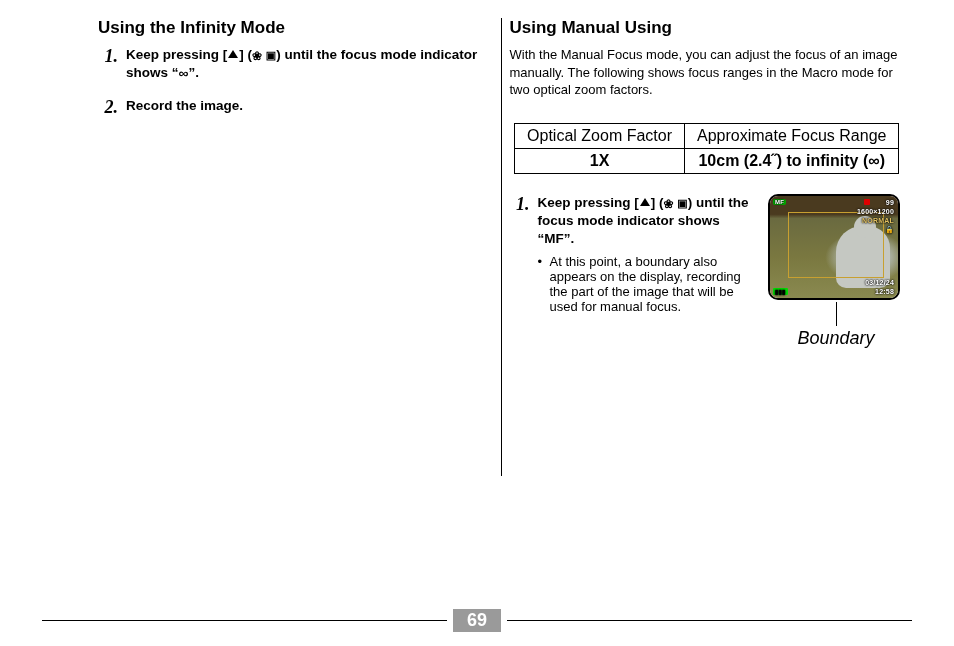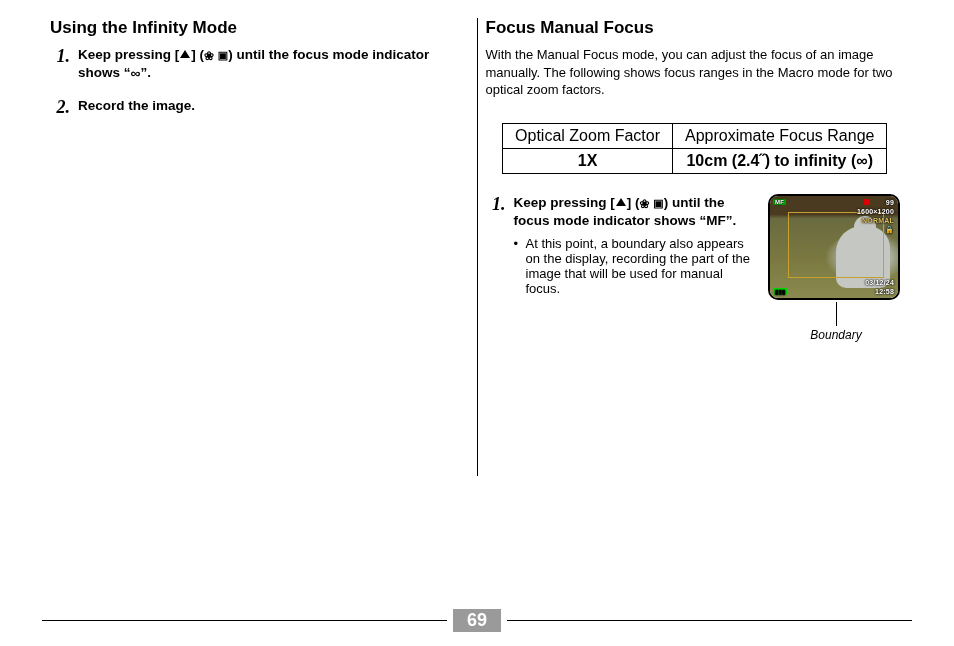--- a/index.html
+++ b/index.html
@@ -20,20 +20,21 @@
     background:#d6d6d6;
     padding:5px 14px;
     font-weight:bold;
     font-size:12px;
     margin-bottom:14px;
     letter-spacing:.2px;
   }
   .cols{
     display:flex;
     gap:0;
+    margin-left:48px;
   }
   .col{
     width:50%;
     padding:0 8px;
   }
   .divider{
     width:1px;
     background:#000;
     align-self:stretch;
     min-height:458px;
@@ -166,21 +167,21 @@
   .time{bottom:3px;right:4px}
   .lock{top:30px;right:4px}
 
   .leader{
     width:1px;height:24px;
     background:#000;
     margin:2px auto 2px 68px;
   }
   .caption{
     font-style:italic;
-    font-size:12px;
+    font-size:18px;
     margin-top:2px;
   }
 
   .footer{
     position:absolute;
     left:0;right:0;bottom:0;
     display:flex;
     align-items:center;
     gap:6px;
     justify-content:flex-end;
@@ -213,21 +214,21 @@
         <li>
           <span class="num">2.</span>
           <span class="step-body">Record the image.</span>
         </li>
       </ol>
     </div>
 
     <div class="divider"></div>
 
     <div class="col">
-      <h2>Focus Manual Focus</h2>
+      <h2>Using Manual Using</h2>
       <p class="intro">With the Manual Focus mode, you can adjust the focus of an image manually. The following shows focus ranges in the Macro mode for two optical zoom factors.</p>
 
       <table class="focus">
         <tbody>
             <tr>
               <th>Optical Zoom Factor</th>
               <th>Approximate Focus Range</th>
             </tr>
         <tr>
               <td>1X</td>

